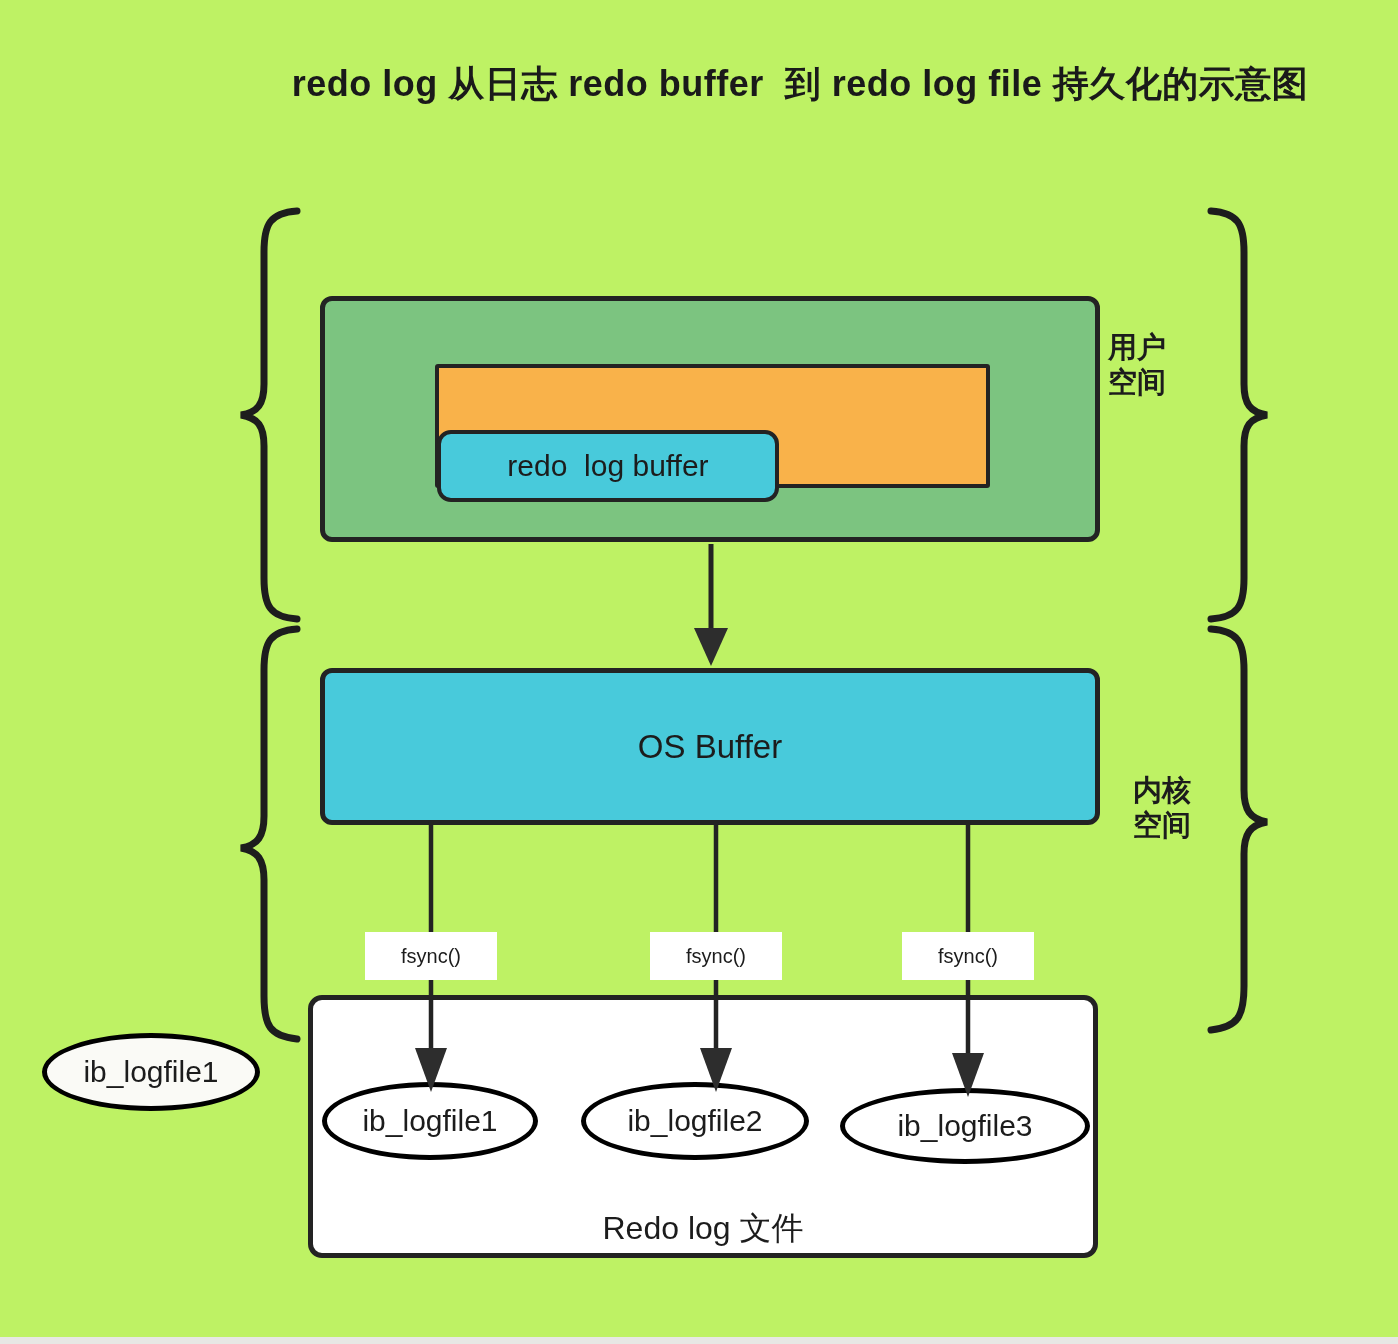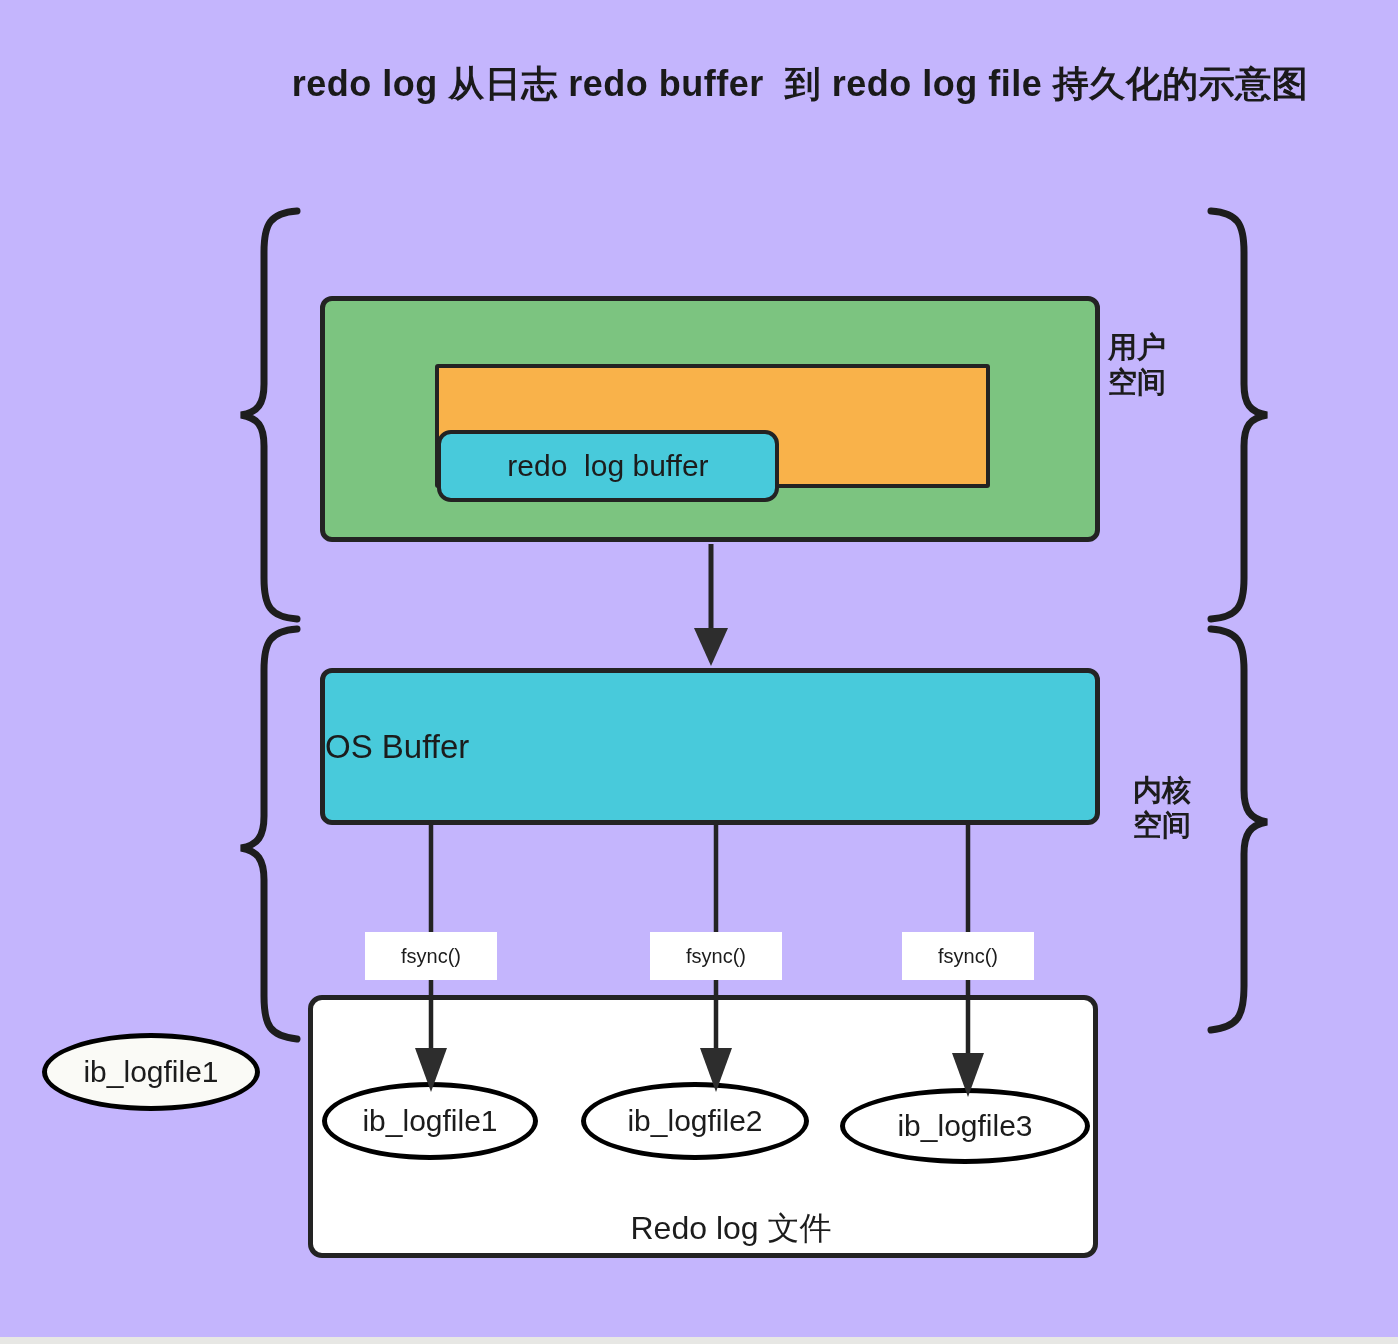--- a/index.html
+++ b/index.html
@@ -3,21 +3,21 @@
 <meta charset="utf-8">
 <style>
   html,body{margin:0;padding:0;}
   body{
     font-family:"Liberation Sans","DejaVu Sans",sans-serif;
     background:#ffffff;
   }
   .canvas{
     position:relative;
     width:1398px;height:1344px;
-    background:#c4b5fd;
+    background:#bef264;
     overflow:hidden;
     color:#1c1c1c;
   }
   .title{
     position:absolute;left:202px;top:60px;width:1196px;
     text-align:center;
     font-size:36px;font-weight:600;letter-spacing:.5px;
     white-space:pre-wrap;
     color:#1a1a1a;
   }
@@ -44,33 +44,32 @@
     left:437px;top:430px;width:342px;height:72px;
     background:#48cadb;border:4px solid #232323;border-radius:14px;
     z-index:3;
     display:flex;align-items:center;justify-content:center;
     font-size:30px;white-space:pre-wrap;
   }
   .osbuffer-box{
     left:320px;top:668px;width:780px;height:157px;
     background:#48cadb;border:5px solid #232323;border-radius:12px;
     z-index:1;
-    display:flex;align-items:center;
+    display:flex;align-items:center;justify-content:center;
     font-size:33px;
   }
   .redofiles-box{
     left:308px;top:995px;width:790px;height:263px;
     background:#ffffff;border:5px solid #232323;border-radius:14px;
     z-index:1;
   }
   .redofiles-label{
     position:absolute;left:308px;top:1207px;width:790px;
     text-align:center;font-size:32px;white-space:pre-wrap;
     z-index:1;
-    margin-left:28px;
   }
   .ellipse{
     position:absolute;box-sizing:border-box;
     border:5px solid #000000;border-radius:50%;
     display:flex;align-items:center;justify-content:center;
     font-size:30px;background:#ffffff;
     z-index:1;
   }
   .ellipse-1{left:322px;top:1082px;width:216px;height:78px;}
   .ellipse-2{left:581px;top:1082px;width:228px;height:78px;}

